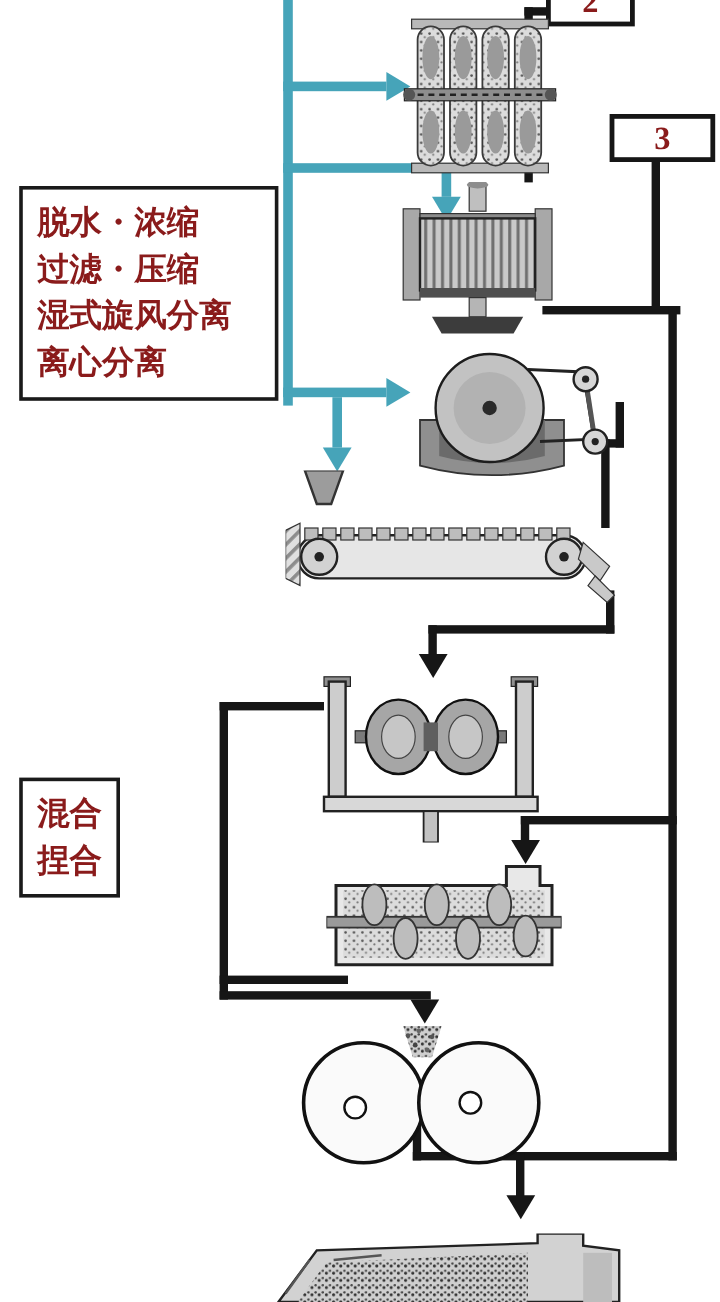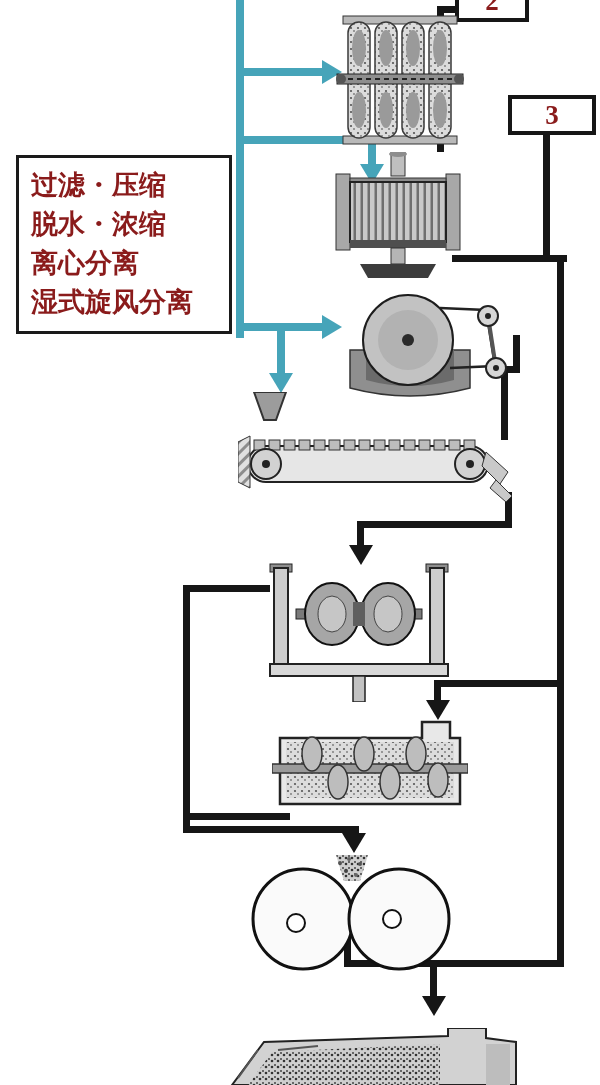--- a/index.html
+++ b/index.html
@@ -97,24 +97,28 @@
   <div class="ar-d-b" style="left:422px;top:996px"></div>
 
   <div class="numbox" style="left:455px;top:-20px;width:66px;height:34px">
     <span>2</span>
   </div>
   <div class="numbox" style="left:508px;top:95px;width:80px;height:32px">
     <span>3</span>
   </div>
 
   <div class="labelbox" style="left:16px;top:155px;width:186px">
+    <div>脱水・浓缩</div>
     <div>过滤・压缩</div>
-    <div>脱水・浓缩</div>
+    <div>湿式旋风分离</div>
     <div>离心分离</div>
-    <div>湿式旋风分离</div>
+  </div>
+  <div class="labelbox" style="left:16px;top:648px;width:54px">
+    <div>混合</div>
+    <div>捏合</div>
   </div>
 
   <svg class="illus" style="left:335px;top:12px" width="130" height="136" viewBox="0 0 130 136">
     <rect x="8" y="4" width="114" height="8" fill="#b9b9b9" stroke="#333"></rect>
     <rect x="8" y="124" width="114" height="8" fill="#b9b9b9" stroke="#333"></rect>
     <rect x="13" y="10" width="22" height="116" rx="11" fill="url(#stip)" stroke="#3a3a3a" stroke-width="1.5"></rect>
     <rect x="40" y="10" width="22" height="116" rx="11" fill="url(#stip)" stroke="#3a3a3a" stroke-width="1.5"></rect>
     <rect x="67" y="10" width="22" height="116" rx="11" fill="url(#stip)" stroke="#3a3a3a" stroke-width="1.5"></rect>
     <rect x="94" y="10" width="22" height="116" rx="11" fill="url(#stip)" stroke="#3a3a3a" stroke-width="1.5"></rect>
     <ellipse cx="24" cy="36" rx="7" ry="18" fill="#9a9a9a"></ellipse>

